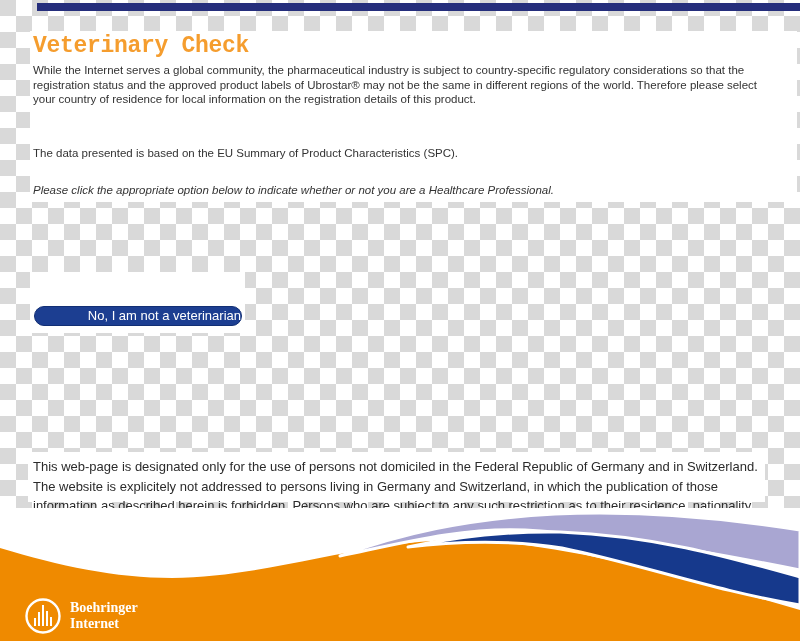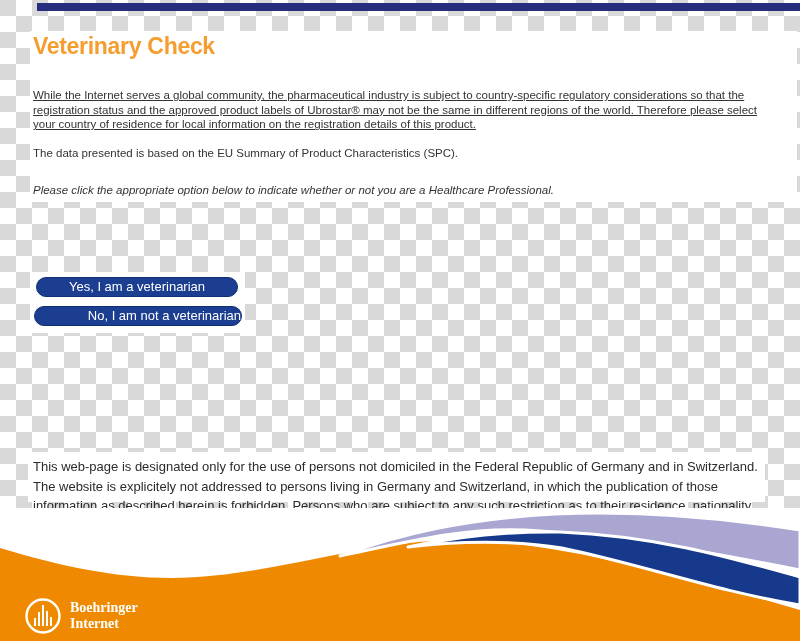--- a/index.html
+++ b/index.html
@@ -9,27 +9,27 @@
     background-image:conic-gradient(#d9d9d9 25%, #ffffff 0 50%, #d9d9d9 0 75%, #ffffff 0);
     background-size:32px 32px;background-position:16px 0;
   }
   .topbar{position:absolute;left:37px;right:0;top:3px;height:8px;background:#252e7c;}
   .whitebox{position:absolute;background:#ffffff;}
   #box-main{left:30px;top:31px;width:767px;height:171px;}
   #box-buttons{left:30px;top:272px;width:215px;height:61px;}
   #box-disclaimer{left:28px;top:452px;width:737px;height:50px;}
   .page-title{
     position:absolute;left:33px;top:33px;margin:0;
-    font-size:23px;font-weight:bold;letter-spacing:-0.3px;color:#f59d2e;
+    font-size:23px;font-weight:bold;letter-spacing:-0.3px;color:#f59d2e;font-family:Liberation Mono, monospace;
   }
   .body-text{
     position:absolute;left:33px;width:737px;margin:0;
     font-size:11.5px;line-height:1.28;color:#333333;
   }
-  #para-1{top:88px;text-decoration:underline;}
+  #para-1{top:63px;}
   #para-2{top:146px;}
   #para-3{top:183px;font-style:italic;}
   .pill-btn{
     position:absolute;display:block;border:1px solid #122f74;border-radius:11px;
     background:#1c3e91;color:#ffffff;font-family:"Liberation Sans",sans-serif;
     font-size:13px;line-height:18px;text-align:center;padding:0;cursor:pointer;
   }
   #btn-yes{left:36px;top:277px;width:202px;height:20px;}
   #btn-no{left:34px;top:306px;width:208px;height:20px;text-align:right;}
   .disclaimer-text{
@@ -53,21 +53,20 @@
   <div id="box-main" class="whitebox"></div>
   <div id="box-buttons" class="whitebox"></div>
   <div id="box-disclaimer" class="whitebox"></div>
 
   <h1 class="page-title">Veterinary Check</h1>
 
   <p id="para-1" class="body-text">While the Internet serves a global community, the pharmaceutical industry is subject to country-specific regulatory considerations so that the registration status and the approved product labels of Ubrostar® may not be the same in different regions of the world. Therefore please select your country of residence for local information on the registration details of this product.</p>
   <p id="para-2" class="body-text">The data presented is based on the EU Summary of Product Characteristics (SPC).</p>
   <p id="para-3" class="body-text">Please click the appropriate option below to indicate whether or not you are a Healthcare Professional.</p>
 
-  <button id="btn-yes" class="pill-btn">Yes, I am a veterinarian</button>
   <button id="btn-no" class="pill-btn">No, I am not a veterinarian</button>
 
   <p class="disclaimer-text">This web-page is designated only for the use of persons not domiciled in the Federal Republic of Germany and in Switzerland. The website is explicitely not addressed to persons living in Germany and Switzerland, in which the publication of those information as described herein is forbidden. Persons who are subject to any such restriction as to their residence, nationality or other reasons are not allowed to use this web-page.</p>
 
   <svg id="swoosh" viewBox="0 505 800 136" width="800" height="136" xmlns="http://www.w3.org/2000/svg">
     <rect x="0" y="508" width="800" height="133" fill="#ffffff"></rect>
     <path d="M0,548 C60,566 115,578 172,578 C245,577 310,558 385,546 C435,538 480,539 525,545 C615,557 710,584 800,610 L800,641 L0,641 Z" fill="#ef8a00"></path>
     <path stroke="#ffffff" stroke-width="3" stroke-linejoin="round" d="M340,556 C400,534 465,519 555,514 C645,510 725,518 800,530 L800,570 C710,552 615,535 525,530 C462,527 398,544 340,556 Z" fill="#a9a6d2"></path>
     <path stroke="#ffffff" stroke-width="3" stroke-linejoin="round" d="M408,547 C455,537 505,531 560,532 C655,536 725,556 800,577 L800,605 C715,591 640,564 562,548 C515,540 455,541 408,547 Z" fill="#16398c"></path>
   </svg>

